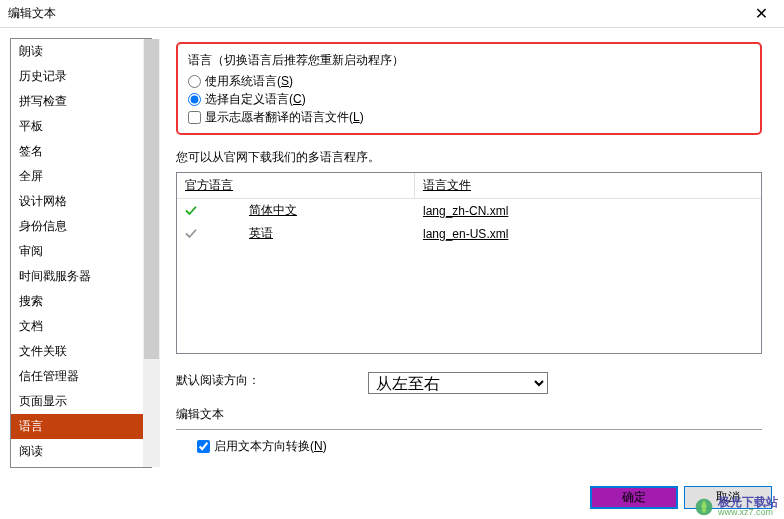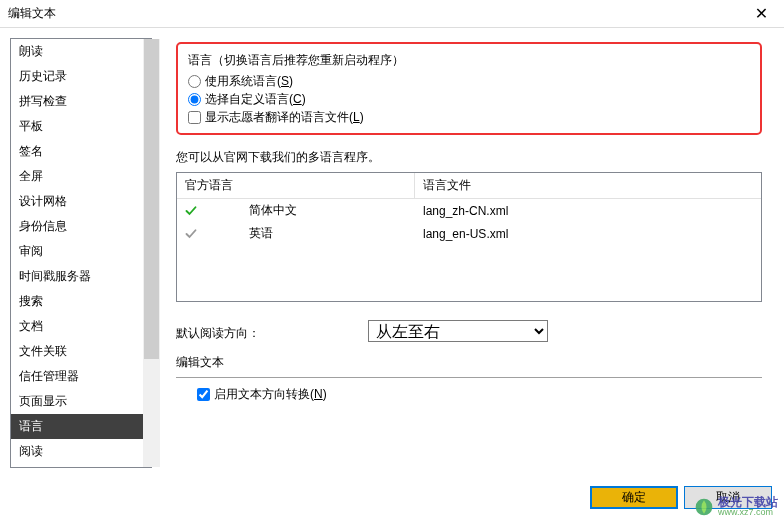--- a/index.html
+++ b/index.html
@@ -7,57 +7,57 @@
     
     .titlebar { height: 28px; background: #fff; border-bottom: 1px solid #ddd; display: flex; align-items: center; justify-content: space-between; padding-left: 8px; }
     .titlebar-title { font-size: 12px; color: #000; }
     .close-btn { width: 45px; height: 27px; display: flex; align-items: center; justify-content: center; font-size: 16px; font-family: Arial; color: #000; cursor: pointer; }
     
     .dialog-body { display: flex; height: 450px; padding: 10px; }
     
     .sidebar { width: 150px; height: 100%; position: relative; }
     .sidebar-list { width: 142px; height: 100%; background: #fff; border: 1px solid #828790; overflow-y: auto; }
     .sidebar-item { padding: 4px 8px; font-size: 12px; cursor: pointer; }
-    .sidebar-item.selected { background: #404040; color: #fff; }
+    .sidebar-item.selected { background: #c2410c; color: #fff; }
     .sidebar-scroll { position: absolute; right: 0; top: 1px; bottom: 1px; width: 17px; background: #f0f0f0; }
     .sidebar-scroll-thumb { position: absolute; left: 1px; right: 1px; top: 0; height: 320px; background: #cdcdcd; }
     
     .content { flex: 1; padding: 4px 12px 0 16px; overflow: hidden; }
     
     .highlight-box { border: 2px solid #e33; border-radius: 5px; padding: 8px 10px 6px 10px; margin-bottom: 14px; }
     .highlight-title { font-size: 12px; margin-bottom: 4px; }
     .radio-row, .check-row { display: flex; align-items: center; margin: 1px 0; font-size: 12px; }
     .radio-row input, .check-row input { margin-right: 4px; width: 13px; height: 13px; }
     
     .section-hint { font-size: 12px; margin-bottom: 6px; }
     
-    .lang-table { border: 1px solid #828790; height: 130px; background: #fff; margin-bottom: 18px; }
+    .lang-table { border: 1px solid #828790; height: 182px; background: #fff; margin-bottom: 18px; text-decoration: underline; }
     .lang-table-header { display: flex; border-bottom: 1px solid #e1e1e1; }
     .lang-th { padding: 4px 8px; font-size: 12px; background: #fff; border-right: 1px solid #e1e1e1; }
     .lang-th:first-child { width: 238px; }
     .lang-th:last-child { flex: 1; border-right: none; }
     .lang-table-body { }
     .lang-tr { display: flex; }
     .lang-td { padding: 3px 8px; font-size: 12px; display: flex; align-items: center; }
     .lang-td:first-child { width: 238px; gap: 48px; }
     .lang-td:last-child { flex: 1; }
     .check-icon { width: 12px; height: 12px; margin-right: 4px; display: inline-block; }
     
-    .field-row { display: flex; align-items: flex-end; margin-bottom: 12px; }
+    .field-row { display: flex; align-items: flex-start; margin-bottom: 12px; }
     .field-label { width: 192px; font-size: 12px; }
     .field-select { width: 180px; height: 22px; font-size: 16px; border: 1px solid #7a7a7a; background: #fff; padding: 0 3px; }
     
     .section-title { font-size: 12px; margin-bottom: 6px; }
     .hr { border: none; border-top: 1px solid #a0a0a0; margin: 0 0 8px 0; }
     .sub-check { margin-left: 21px; display: flex; align-items: center; }
     .sub-check input { margin-right: 4px; }
     
     .footer { position: absolute; bottom: 10px; right: 12px; display: flex; gap: 6px; }
     .btn { width: 88px; height: 23px; border: 1px solid #0078d7; background: #e1e1e1; font-size: 12px; cursor: pointer; }
-    .btn.primary { border: 2px solid #0078d7; background: #eab308; }
+    .btn.primary { border: 2px solid #0078d7; background: #a21caf; }
     
     .watermark { position: absolute; bottom: 2px; right: 6px; display: flex; align-items: center; gap: 4px; opacity: 0.9; pointer-events: none; }
     .wm-icon { width: 20px; height: 20px; }
     .wm-text { display: flex; flex-direction: column; line-height: 1; }
     .wm-text .l1 { font-size: 12px; color: #44a; font-weight: bold; }
     .wm-text .l2 { font-size: 9px; color: #5a5; }
     
     u.hotkey { text-decoration: underline; }
   </style>
 </head>

